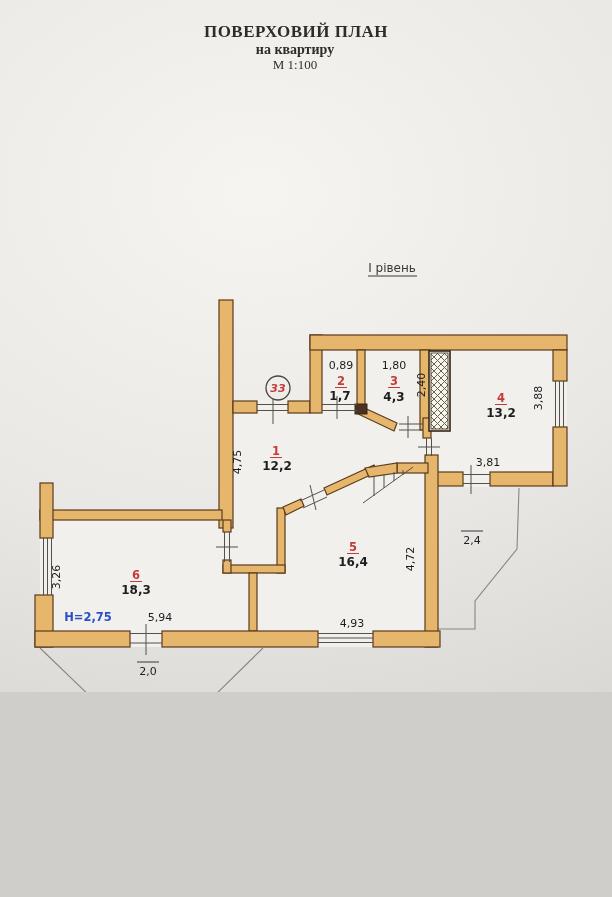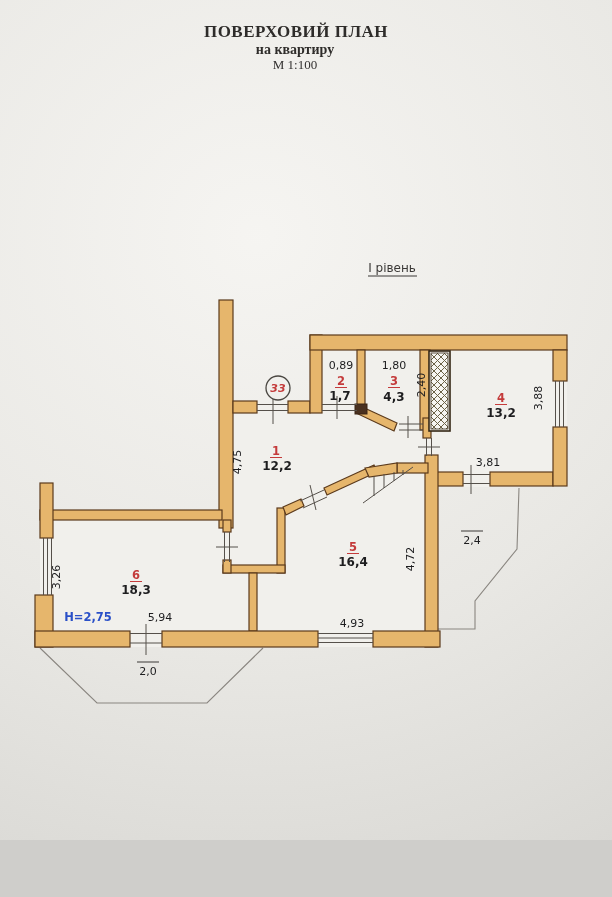--- a/index.html
+++ b/index.html
@@ -1,17 +1,17 @@
 <!DOCTYPE html>
 <html style="--wall-fill: #e6b66c; --wall-stroke: #5b3a1c; --room-number: #c43b3b; --dimension-text: #1d1d1f; --height-text: #2a50c8;"><head>
 <meta charset="utf-8">
 <style>
   html,body{margin:0;padding:0;background:#cfcecb;}
   #page{
-    position:relative;width:612px;height:840px;overflow:hidden;
+    position:relative;width:612px;height:692px;overflow:hidden;
     background:
       radial-gradient(ellipse 130% 90% at 42% 28%, rgba(246,245,242,.95) 0%, rgba(233,232,228,.9) 55%, rgba(214,213,209,.9) 100%),
       linear-gradient(160deg,#efeeeb 0%,#e7e6e2 60%,#d8d7d3 100%);
     font-family:"DejaVu Sans", sans-serif;
   }
   svg{position:absolute;left:0;top:0;}
   .floor{fill:#f1f0ec;stroke:none;}
   .wall{fill:var(--wall-fill,#e6b66c);stroke:var(--wall-stroke,#5b3a1c);stroke-width:1.2;stroke-linejoin:miter;}
   .wall-dark{fill:#4a3120;stroke:#3a2414;stroke-width:1;}
   .thin{stroke:#55504a;stroke-width:1;fill:none;}

